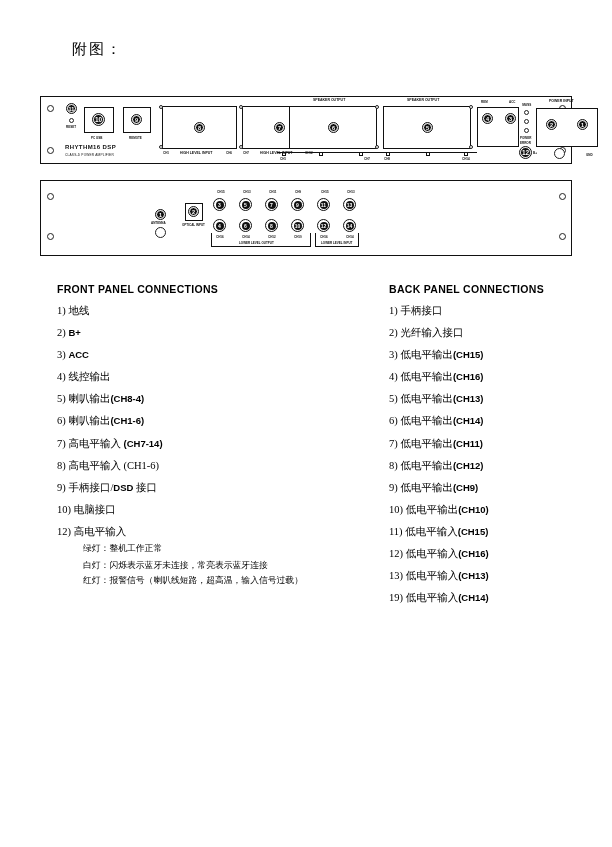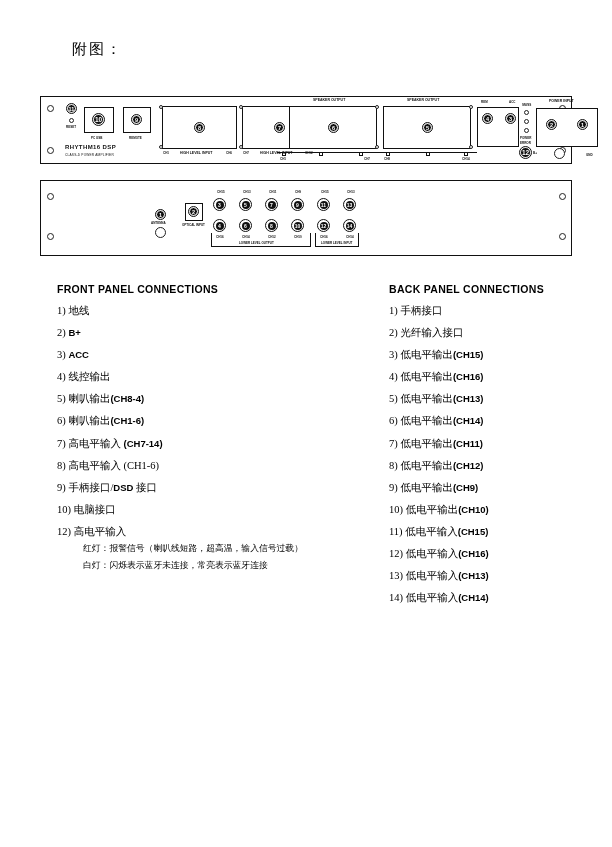--- a/index.html
+++ b/index.html
@@ -268,36 +268,37 @@
     <div class="li"><span>3)</span> <span class="en">ACC</span></div>
     <div class="li"><span>4)</span> <span>线控输出</span></div>
     <div class="li"><span>5)</span> <span>喇叭输出</span><span class="en">(CH8-4)</span></div>
     <div class="li"><span>6)</span> <span>喇叭输出</span><span class="en">(CH1-6)</span></div>
     <div class="li"><span>7)</span> <span>高电平输入</span> <span class="en">(CH7-14)</span></div>
     <div class="li"><span>8)</span> <span>高电平输入</span> <span class="plain">(CH1-6)</span></div>
     <div class="li"><span>9)</span> <span>手柄接口/</span><span class="en">DSD</span> <span>接口</span></div>
     <div class="li"><span>10)</span> <span>电脑接口</span></div>
     <div class="li" style="margin-bottom:7px;"><span>12)</span> <span>高电平输入</span></div>
 
+    <div class="sub">绿灯：整机工作正常</div>
+    <div class="sub gap">白灯：闪烁表示蓝牙未连接，常亮表示蓝牙连接</div>
     <div class="sub">红灯：报警信号（喇叭线短路，超高温，输入信号过载）</div>
-    <div class="sub gap">白灯：闪烁表示蓝牙未连接，常亮表示蓝牙连接</div>
   </div>
 
   <div class="col" id="back-col">
     <div class="col-head">BACK PANEL CONNECTIONS</div>
 
     <div class="li"><span>1)</span> <span>手柄接口</span></div>
     <div class="li"><span>2)</span> <span>光纤输入接口</span></div>
     <div class="li"><span>3)</span> <span>低电平输出</span><span class="en">(CH15)</span></div>
     <div class="li"><span>4)</span> <span>低电平输出</span><span class="en">(CH16)</span></div>
     <div class="li"><span>5)</span> <span>低电平输出</span><span class="en">(CH13)</span></div>
     <div class="li"><span>6)</span> <span>低电平输出</span><span class="en">(CH14)</span></div>
     <div class="li"><span>7)</span> <span>低电平输出</span><span class="en">(CH11)</span></div>
     <div class="li"><span>8)</span> <span>低电平输出</span><span class="en">(CH12)</span></div>
     <div class="li"><span>9)</span> <span>低电平输出</span><span class="en">(CH9)</span></div>
     <div class="li"><span>10)</span> <span>低电平输出</span><span class="en">(CH10)</span></div>
     <div class="li"><span>11)</span> <span>低电平输入</span><span class="en">(CH15)</span></div>
     <div class="li"><span>12)</span> <span>低电平输入</span><span class="en">(CH16)</span></div>
     <div class="li"><span>13)</span> <span>低电平输入</span><span class="en">(CH13)</span></div>
-    <div class="li"><span>14)</span> <span>低电平输入</span><span class="en">(CH14)</span></div>
+    <div class="li"><span>19)</span> <span>低电平输入</span><span class="en">(CH14)</span></div>
   </div>
 
 </div>
 
 </body></html>

